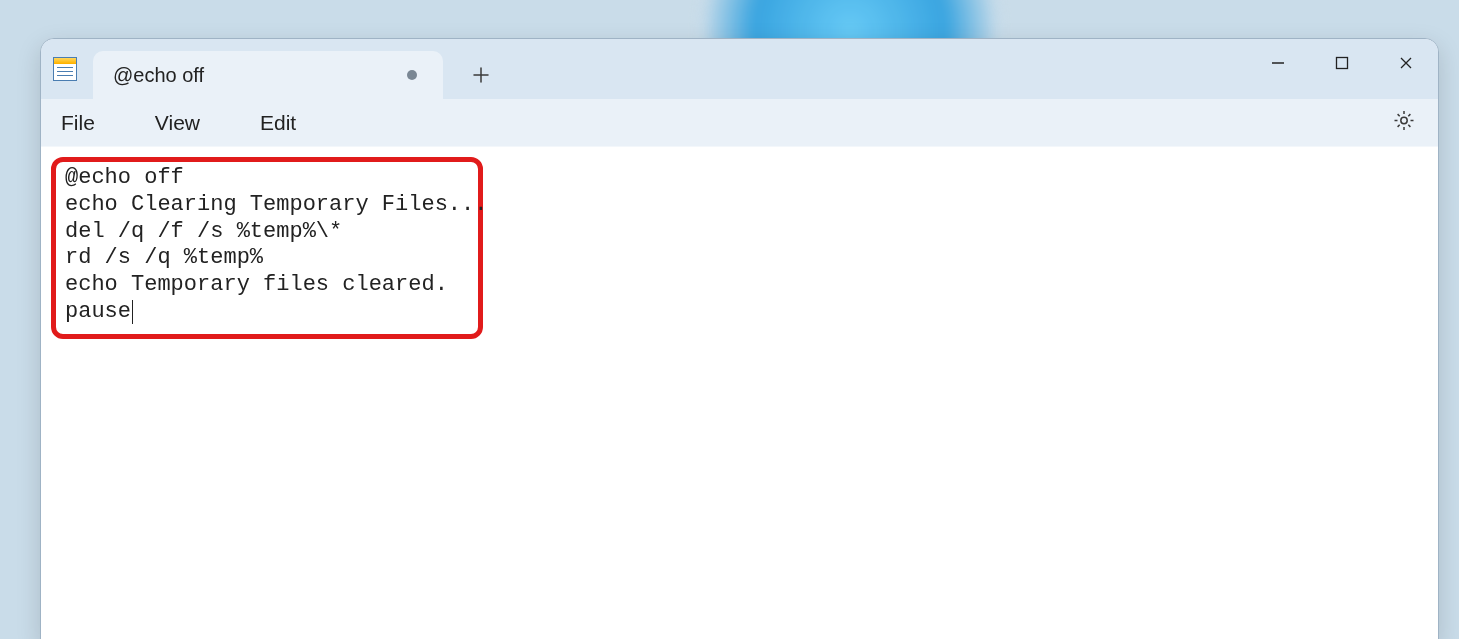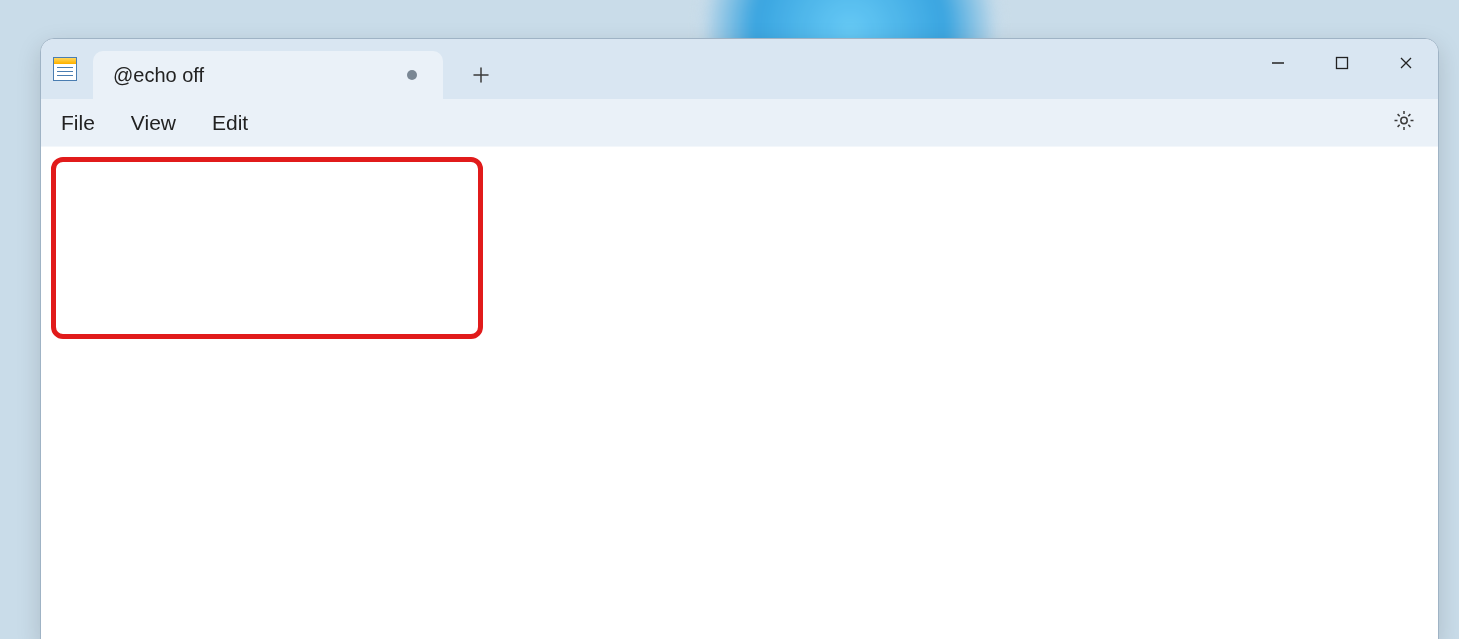--- a/index.html
+++ b/index.html
@@ -107,21 +107,21 @@
   }
   .win-btn svg { stroke:#222; stroke-width:1.3; fill:none; }
   
   .menubar {
     height: 48px;
     background: #eaf1f8;
     border-bottom: 1px solid #f3f7fb;
     display: flex;
     align-items: center;
     padding: 0 20px;
-    gap: 36px;
+    gap: 60px;
     font-size: 21px;
     color:#222;
     position: relative;
   }
   .menu-item { cursor: pointer; }
   .settings-gear {
     position: absolute;
     right: 22px;
     top: 50%;
     transform: translateY(-50%);
@@ -209,15 +209,21 @@
     <span class="settings-gear">
       <svg width="24" height="24" viewBox="0 0 24 24">
         <circle cx="12" cy="12" r="3.2"></circle>
         <path d="M12 2.5v3M12 18.5v3M21.5 12h-3M5.5 12h-3M18.4 5.6l-2.1 2.1M7.7 16.3l-2.1 2.1M18.4 18.4l-2.1-2.1M7.7 7.7L5.6 5.6"></path>
       </svg>
     </span>
   </div>
 
   <div class="editor">
     <div class="highlight-box"></div>
+    <div class="text-content"><span>@echo off</span>
+<span>echo Clearing Temporary Files...</span>
+<span>del /q /f /s %temp%\*</span>
+<span>rd /s /q %temp%</span>
+<span>echo Temporary files cleared.</span>
+<span>pause</span><span class="caret"></span></div>
   </div>
 
 </div>
 
 </body></html>

